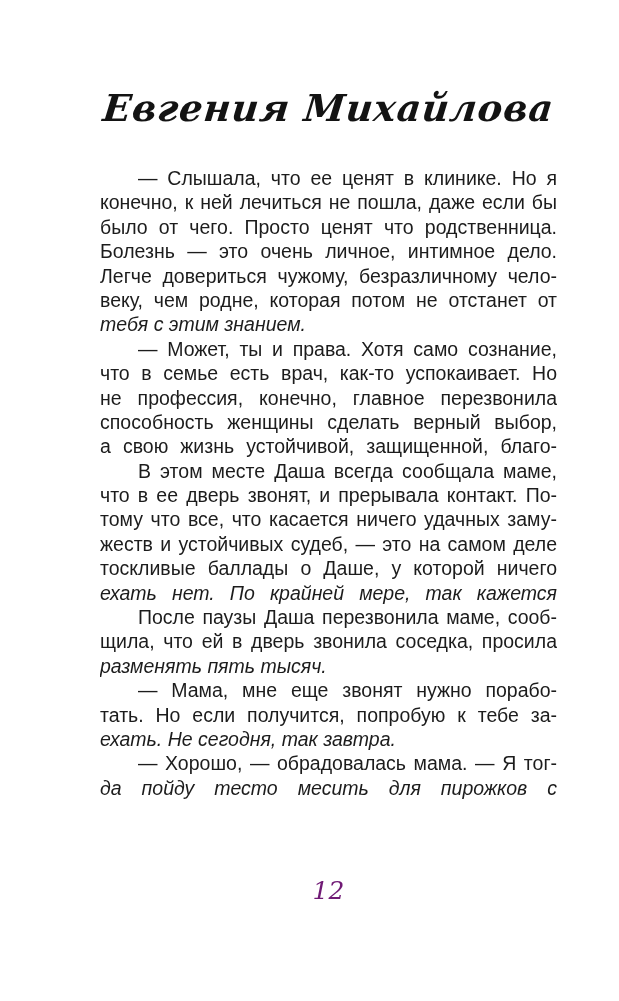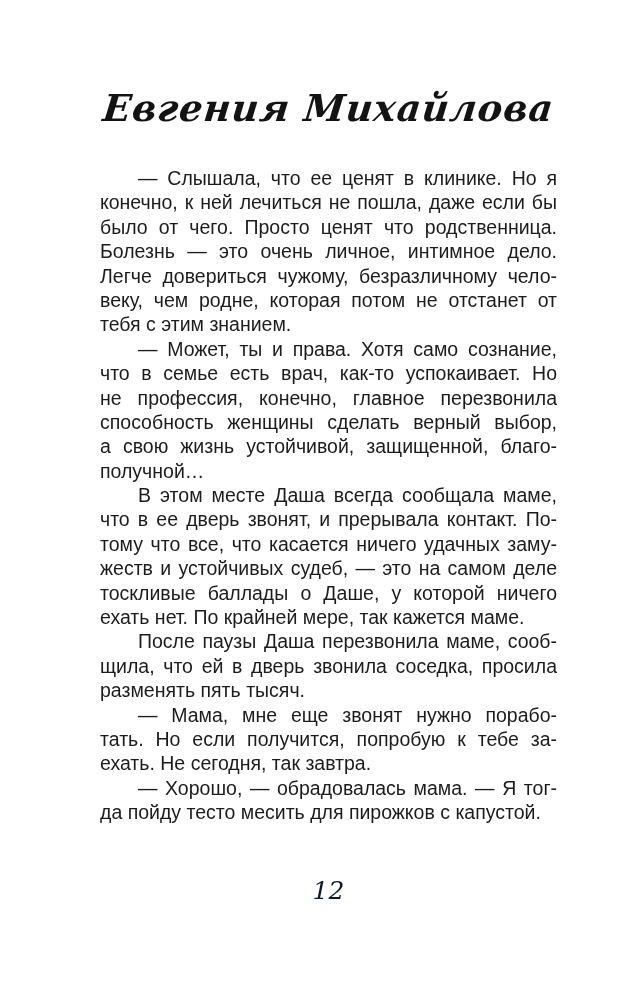--- a/index.html
+++ b/index.html
@@ -44,31 +44,32 @@
     text-align: justify;
     text-align-last: justify;
     height: 24.4px;
     overflow: hidden;
   }
   .line.indent {
     padding-left: 38px;
   }
   .line.last {
     text-align-last: left;
+    font-style: italic;
   }
   .page-number {
     position: absolute;
     top: 876px;
     left: 100px;
     width: 457px;
     text-align: center;
     font-family: "DejaVu Serif", serif;
     font-style: italic;
     font-size: 25px;
-    color: #0f172a;
+    color: #701a75;
   }
 </style>
 </head>
 <body>
 
 <div class="page">
 
   <div class="author-header">Евгения Михайлова</div>
 
   <div class="text-block" id="body-text">
@@ -77,21 +78,20 @@
       <div class="line">было от чего. Просто ценят что родственница.</div>
       <div class="line">Болезнь — это очень личное, интимное дело.</div>
       <div class="line">Легче довериться чужому, безразличному чело-</div>
       <div class="line">веку, чем родне, которая потом не отстанет от</div>
       <div class="line last">тебя с этим знанием.</div>
       <div class="line indent">— Может, ты и права. Хотя само сознание,</div>
       <div class="line">что в семье есть врач, как-то успокаивает. Но</div>
       <div class="line">не профессия, конечно, главное перезвонила</div>
       <div class="line">способность женщины сделать верный выбор,</div>
       <div class="line">а свою жизнь устойчивой, защищенной, благо-</div>
-      <div class="line last">получной…</div>
       <div class="line indent">В этом месте Даша всегда сообщала маме,</div>
       <div class="line">что в ее дверь звонят, и прерывала контакт. По-</div>
       <div class="line">тому что все, что касается ничего удачных заму-</div>
       <div class="line">жеств и устойчивых судеб, — это на самом деле</div>
       <div class="line">тоскливые баллады о Даше, у которой ничего</div>
       <div class="line last">ехать нет. По крайней мере, так кажется маме.</div>
       <div class="line indent">После паузы Даша перезвонила маме, сооб-</div>
       <div class="line">щила, что ей в дверь звонила соседка, просила</div>
       <div class="line last">разменять пять тысяч.</div>
       <div class="line indent">— Мама, мне еще звонят нужно порабо-</div>

